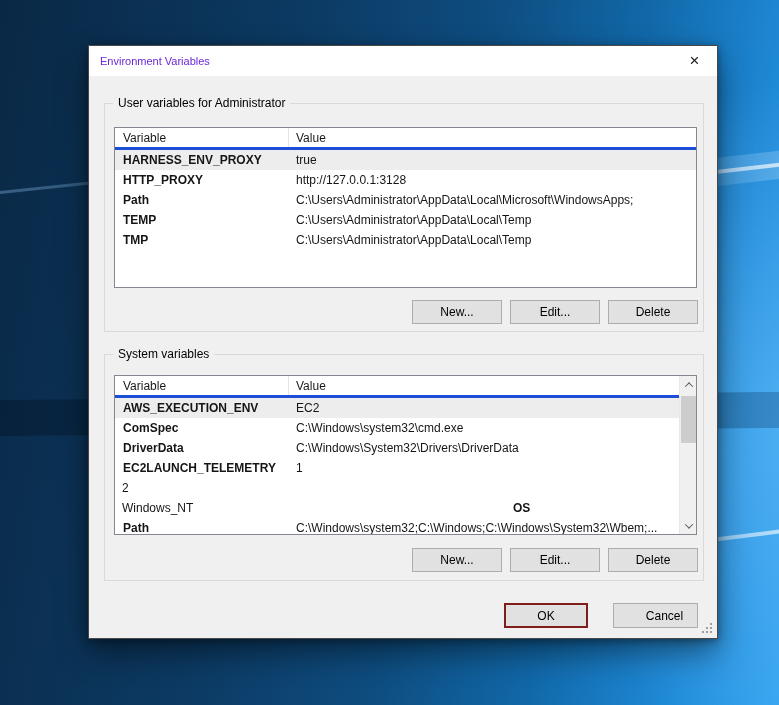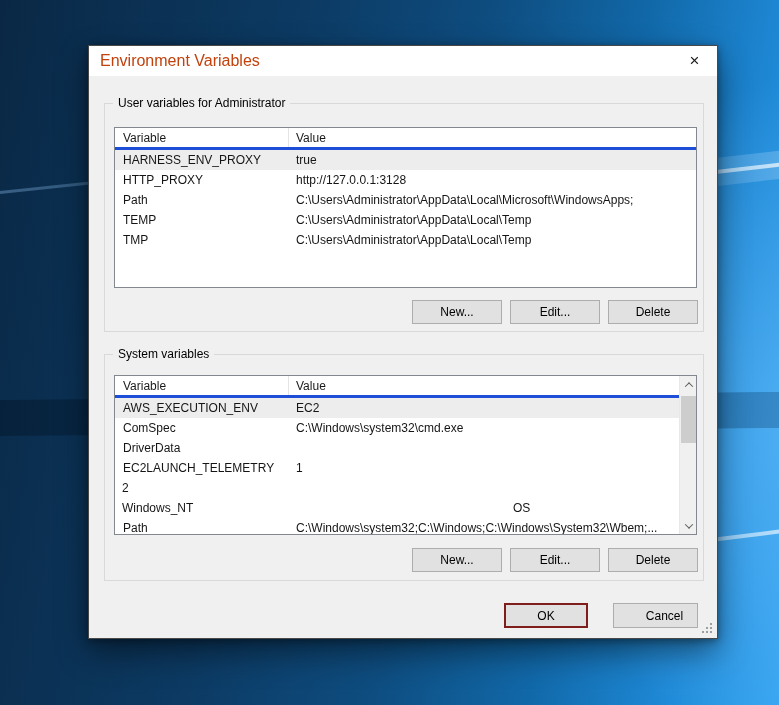--- a/index.html
+++ b/index.html
@@ -34,21 +34,21 @@
   .dialog {
     position: absolute; left: 88px; top: 45px; width: 630px; height: 594px;
     background: #f0f0f0; border: 1px solid #484848;
     box-shadow: 0 14px 30px rgba(0,0,0,.45), 0 2px 8px rgba(0,0,0,.35);
     font-size: 12px; color: #151515;
   }
   .titlebar {
     position: absolute; left: 0; top: 0; right: 0; height: 30px;
     background: #ffffff; display: flex; align-items: center; padding-left: 11px;
   }
-  .titlebar-text { font-size: 16px; color: #c2410c; }
+  .titlebar-text { font-size: 11px; color: #6d28d9; }
   .close-btn {
     position: absolute; top: 0; right: 0; width: 45px; height: 29px;
     display: flex; align-items: center; justify-content: center;
     background: transparent; border: none; cursor: pointer;
   }
   .close-glyph { font-size: 17px; line-height: 17px; color: #1b1b1b; font-weight: 400; }
 
   
   .groupbox {
     position: absolute; left: 15px; width: 600px;
@@ -70,21 +70,21 @@
   .list-system { top: 20px; height: 160px; }
   .lv-header { display: flex; height: 22px; border-bottom: 3px solid #1d4ed8; background: #fff; }
   .lv-header .hcell { display: flex; align-items: center; font-size: 12px; color: #1a1a1a; }
   .hcell.h-var { width: 174px; padding-left: 8px; border-right: 1px solid #e5e5e5; }
   .hcell.h-val { flex: 1; padding-left: 7px; }
   .lv-rows { width: 100%; }
   .list-system .lv-rows { width: calc(100% - 17px); }
   .row { display: flex; height: 20px; line-height: 20px; white-space: nowrap; }
   .row.selected { background: #ededed; }
   .cell { overflow: hidden; }
-  .cell.var { width: 174px; padding-left: 8px; flex: none; }
+  .cell.var { width: 174px; padding-left: 8px; flex: none; font-weight: bold; }
   .cell.val { flex: 1; padding-left: 7px; }
 
   
   .scrollbar {
     position: absolute; top: 0; right: 0; bottom: 0; width: 17px;
     background: #f0f0f0; border-left: 1px solid #e8e8e8;
   }
   .sb-arrow {
     position: absolute; left: 0; width: 17px; height: 17px;
     display: flex; align-items: center; justify-content: center; cursor: pointer;
@@ -199,20 +199,21 @@
       <div class="row selected">
             <span class="cell var">AWS_EXECUTION_ENV</span>
             <span class="cell val">EC2</span>
           </div>
           <div class="row">
             <span class="cell var">ComSpec</span>
             <span class="cell val">C:\Windows\system32\cmd.exe</span>
           </div>
           <div class="row">
             <span class="cell var">DriverData</span>
+            <span class="cell val">C:\Windows\System32\Drivers\DriverData</span>
           </div>
           <div class="row">
             <span class="cell var">EC2LAUNCH_TELEMETRY</span>
             <span class="cell val">1</span>
           </div>
           <div class="row">
             <span class="cell val">2</span>
           </div>
           <div class="row">
             <span class="cell val">Windows_NT</span>

